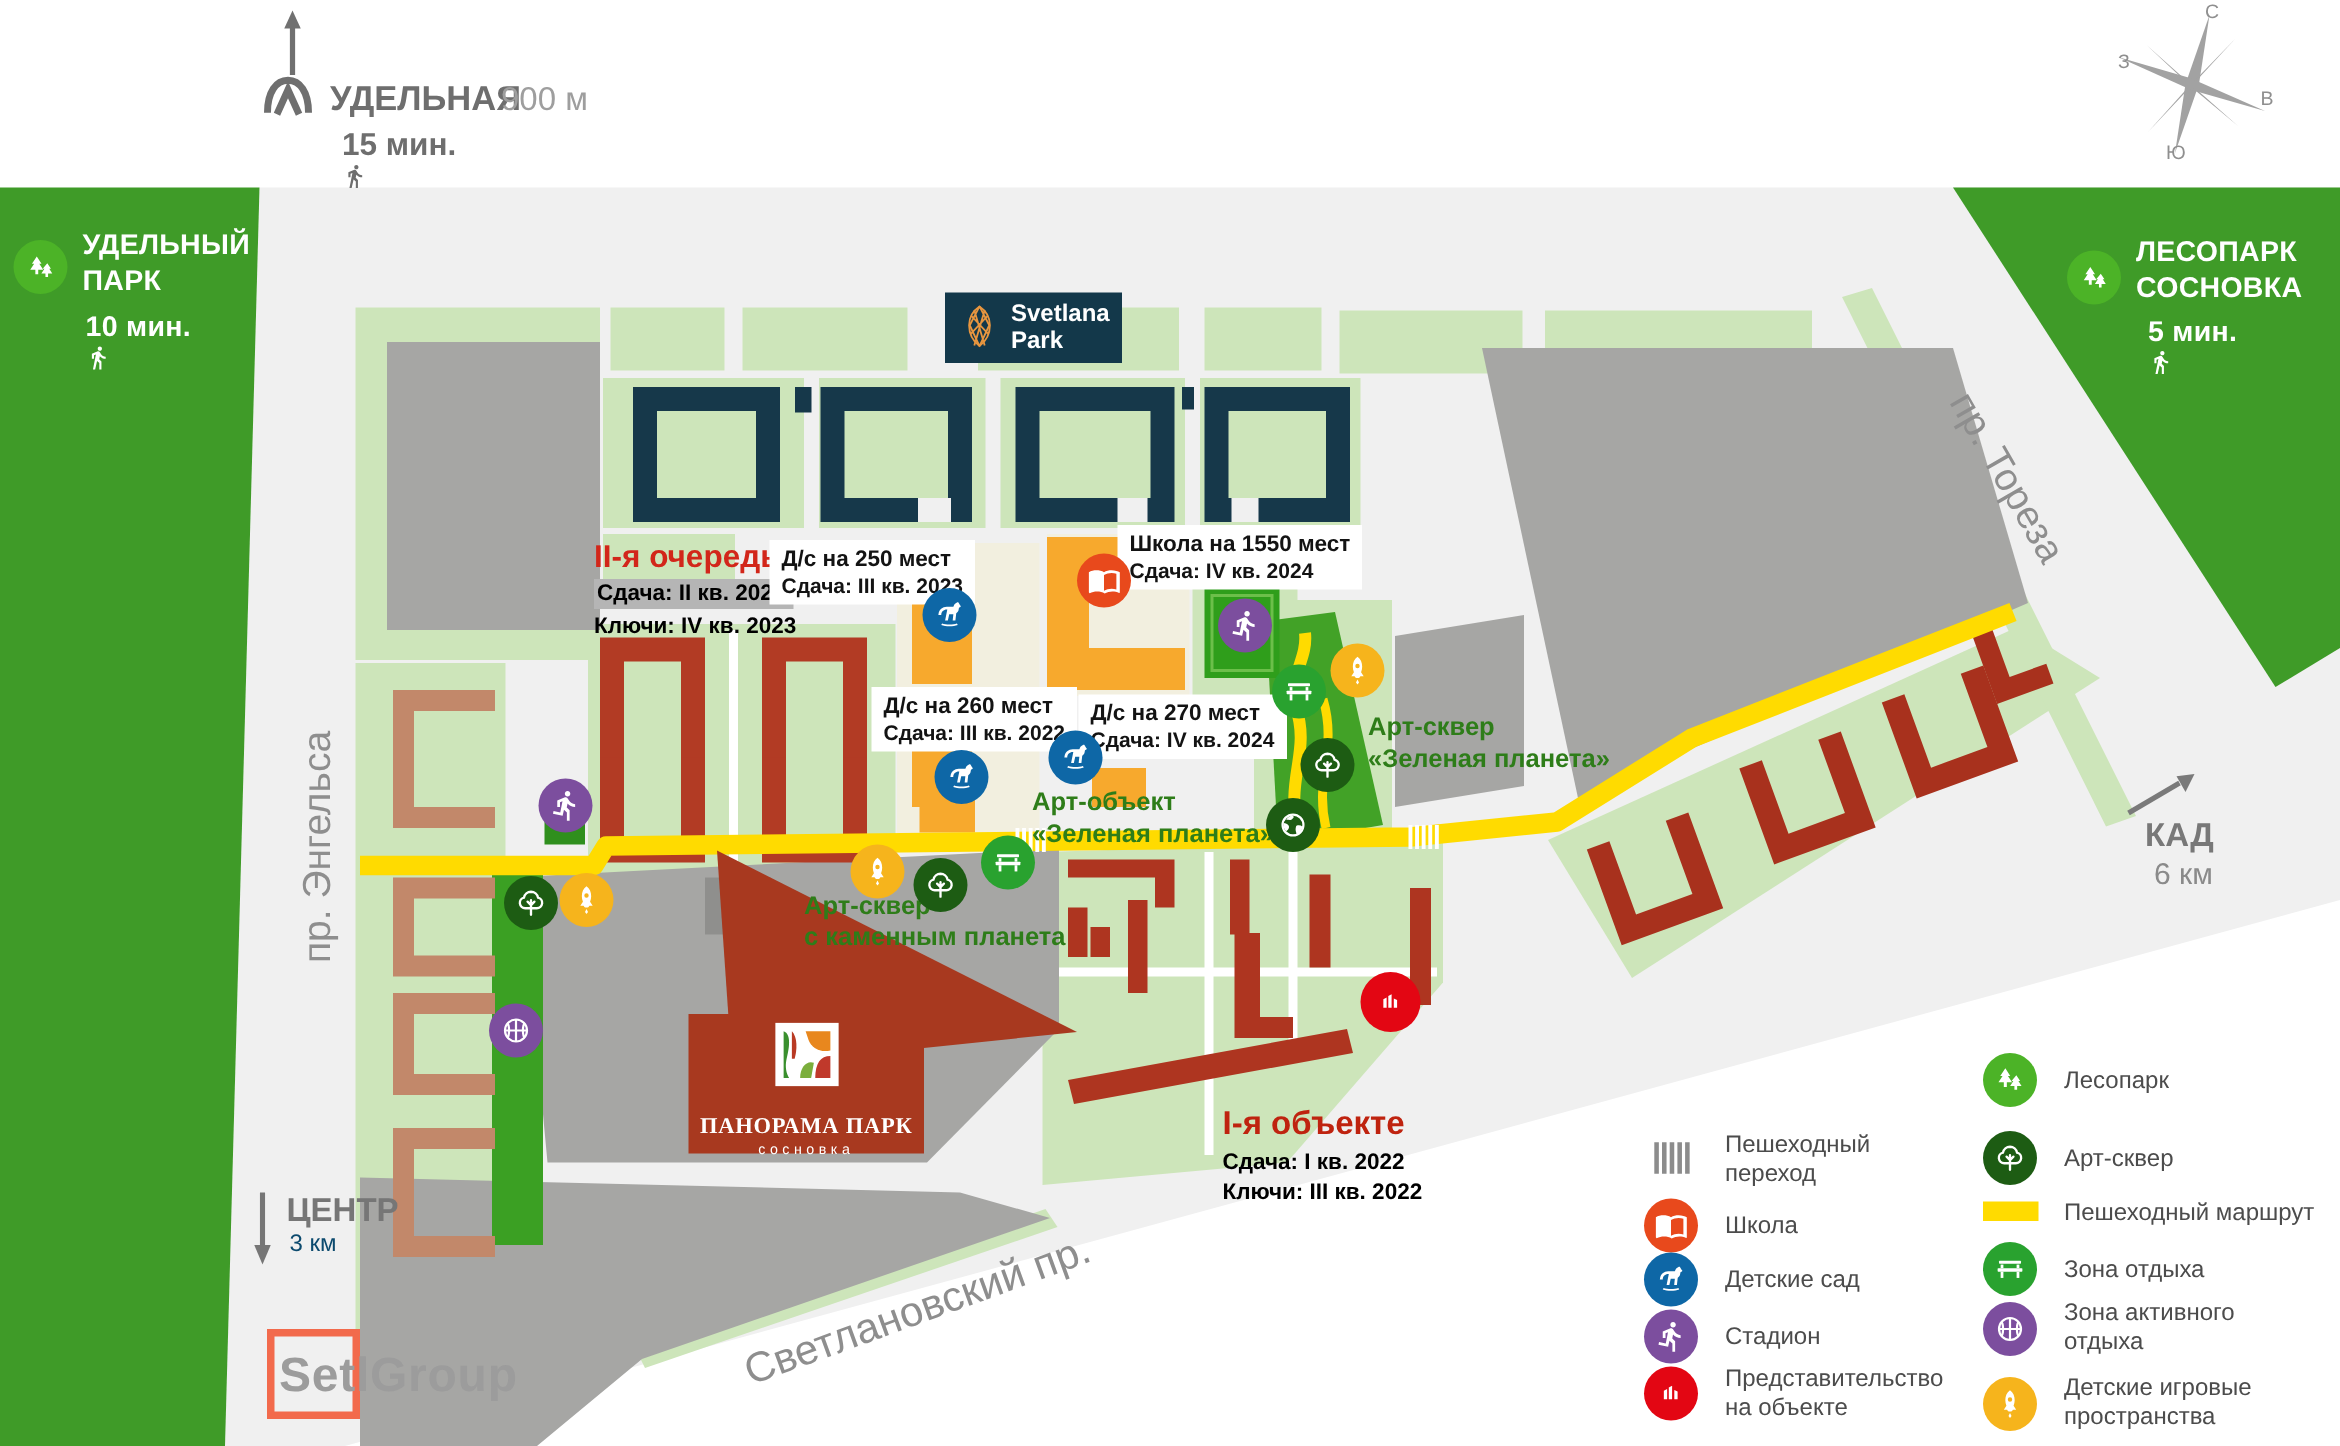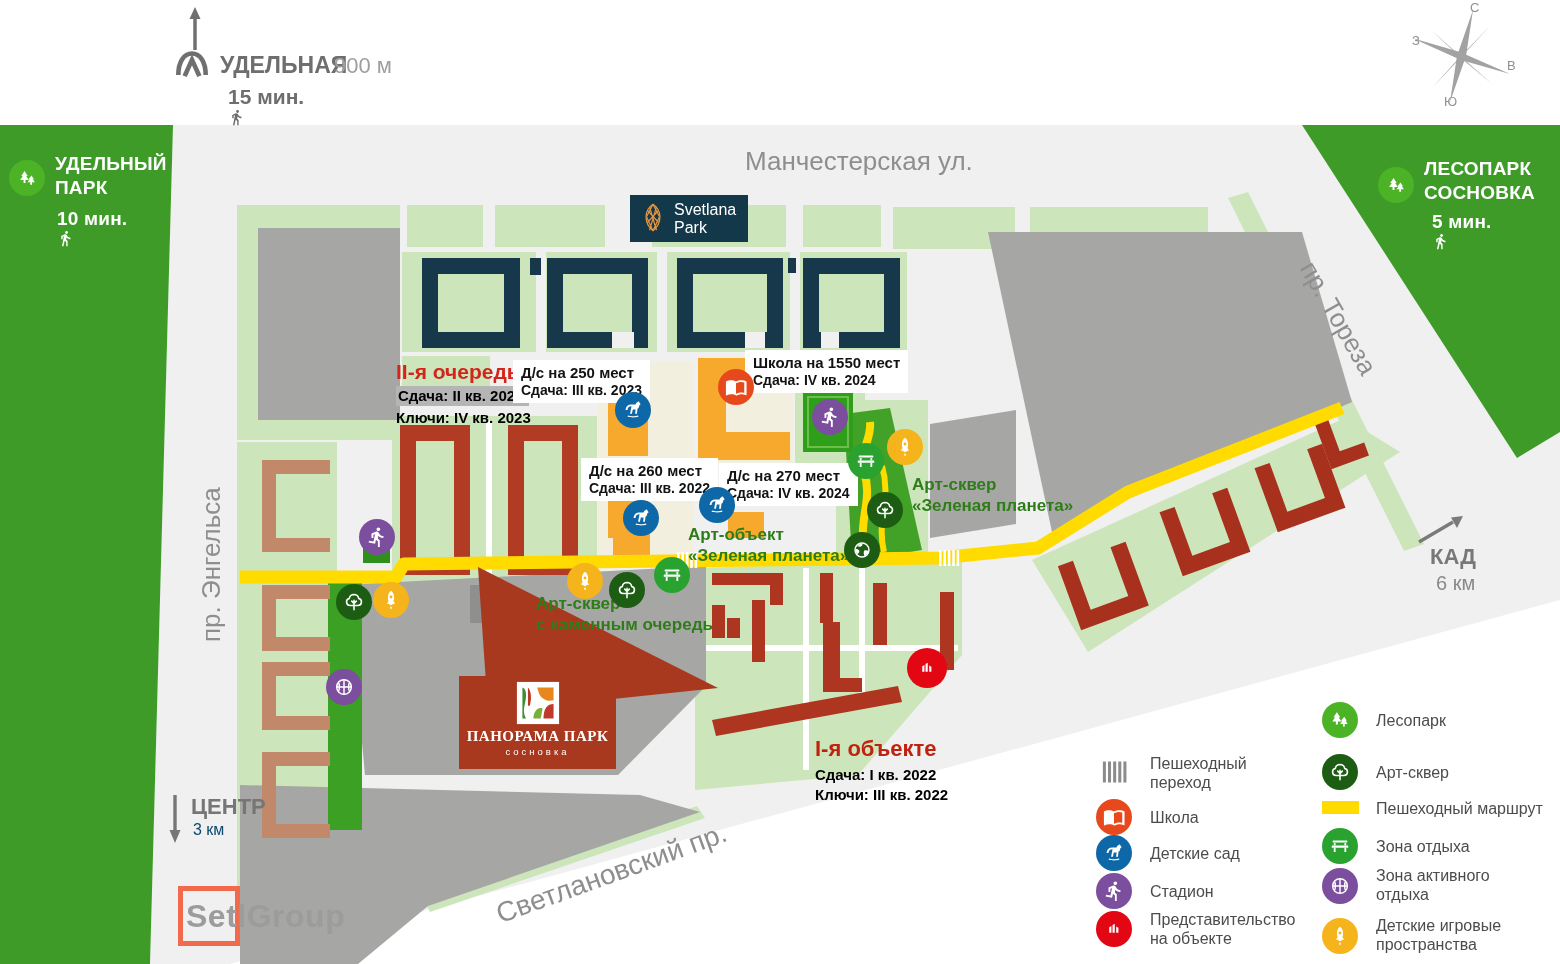--- a/index.html
+++ b/index.html
@@ -289,21 +289,20 @@
       <polygon points="14,36 62,50 112,72 63,58"></polygon>
       <polygon points="92,24 67,51 34,86 60,57"></polygon>
       <polygon points="33,28 60,52 94,82 64,57"></polygon>
     </g>
   </svg>
   <span class="abs" style="left:1470px;top:0;font-size:13px;color:#8f8f8f">С</span>
   <span class="abs" style="left:1412px;top:33px;font-size:13px;color:#8f8f8f">З</span>
   <span class="abs" style="left:1507px;top:58px;font-size:13px;color:#8f8f8f">В</span>
   <span class="abs" style="left:1444px;top:94px;font-size:13px;color:#8f8f8f">Ю</span>
 
-  <div class="street" style="left:745px;top:146px">Манчестерская ул.</div>
   <div class="street" style="left:196px;top:642px;transform:rotate(-90deg);transform-origin:0 0">пр. Энгельса</div>
   <div class="street" style="left:1320px;top:256px;transform:rotate(60deg);transform-origin:0 0">пр. Тореза</div>
   <div class="street" style="left:492px;top:900px;font-size:28px;transform:rotate(-20deg);transform-origin:0 0">Светлановский пр.</div>
 
   <svg class="abs" style="left:1415px;top:512px" width="52" height="34" viewBox="0 0 52 34">
     <line x1="4" y1="30" x2="38" y2="10" stroke="#7a7a7a" stroke-width="3.4"></line>
       <polygon points="48,4 36,5.5 42,16" fill="#7a7a7a"></polygon>
   </svg>
   <div class="abs nowrap" style="left:1430px;top:544px;font-size:22px;font-weight:bold;color:#787878">КАД</div>
   <div class="abs nowrap" style="left:1436px;top:572px;font-size:20px;color:#8a8a8a">6 км</div>
@@ -318,21 +317,21 @@
   <div class="abs" style="left:178px;top:886px;width:52px;height:50px;border:5px solid #f26a4c"></div>
   <div class="abs nowrap" style="left:186px;top:898px;font-size:32px;font-weight:bold;color:#9c9c9c;letter-spacing:.5px">SetlGroup</div>
 
   <div class="abs" style="left:630px;top:195px;width:118px;height:47px;background:#13384a;display:flex;align-items:center">
     <svg style="margin-left:10px" width="26" height="36" viewBox="0 0 30 40">
       <g stroke="#e8963f" stroke-width="1.4" fill="none">
         <path d="M15 3 C19.5 6 23 10.5 23 17.5 C23 25.5 19 30.5 15 33.5 C11 30.5 7 25.5 7 17.5 C7 10.5 10.5 6 15 3 Z"></path>
         <path d="M15 3 L7.5 17.5 M15 3 L22.5 17.5 M8.5 10 L21.5 24 M21.5 10 L8.5 24 M15 33.5 L7.5 17.5 M15 33.5 L22.5 17.5 M11 6 L19 33 M19 6 L11 33"></path>
       </g>
     </svg>
-    <div style="margin-left:8px;color:#fff;font-weight:normal;font-size:16px;line-height:18px">
+    <div style="margin-left:8px;color:#fff;font-weight:bold;font-size:16px;line-height:18px">
       <div>Svetlana</div>
       <div>Park</div>
     </div>
   </div>
 
   <div class="abs" style="left:396px;top:360px">
     <div class="phase-title nowrap" style="font-size:21px;color:#d2261a;font-weight:bold">II-я очередь</div>
     <div class="phaseline" style="background:#b5b5b5;display:inline-block;padding:1px 6px 2px 2px;margin-top:2px">Сдача: II кв. 2023</div>
     <div class="phaseline" style="margin-top:3px">Ключи: IV кв. 2023</div>
   </div>
@@ -362,33 +361,33 @@
   <div class="art" style="left:912px;top:474px">
     <div>Арт-сквер</div>
     <div>«Зеленая планета»</div>
   </div>
   <div class="art" style="left:688px;top:524px;width:154px;">
     <div>Арт-объект</div>
     <div>«Зеленая планета»</div>
   </div>
   <div class="art" style="left:536px;top:593px">
     <div>Арт-сквер</div>
-    <div>с каменным очередь</div>
+    <div>с каменным планета</div>
   </div>
 
   <div class="abs" style="left:459px;top:676px;width:157px;height:93px;background:#a8391f;text-align:center">
     <svg style="margin:5px auto 0" width="44" height="44" viewBox="0 0 48 48">
       <rect x="1" y="1" width="46" height="46" fill="#fff"></rect>
       <path d="M7 7 C13 9 11 20 9 28 C8 33 9 38 11 41 L7 41 Z" fill="#3a8f2e"></path>
       <path d="M13 7 C17 11 17 20 15 27 L13 27 Z" fill="#b93a24"></path>
       <path d="M23 7 L41 7 L41 21 C34 23 27 19 25 13 Z" fill="#e8871e"></path>
       <path d="M41 25 C34 25 30 30 30 41 L41 41 Z" fill="#c0392b"></path>
       <path d="M19 41 C19 33 24 28 29 30 L27 41 Z" fill="#7bae3c"></path>
     </svg>
-    <div style="color:#fff;font-family:'Liberation Serif',serif;font-weight:bold;font-size:15px;letter-spacing:.5px;margin-top:3px">ПАНОРАМА ПАРК</div>
+    <div style="color:#fff;font-family:'Liberation Serif',serif;font-weight:bold;font-size:15px;letter-spacing:.5px;margin-top:18px">ПАНОРАМА ПАРК</div>
     <div style="color:#fff;font-size:9.5px;letter-spacing:3px;margin-top:1px">сосновка</div>
   </div>
 
   <div class="mk c-purple" style="left:359px;top:519px">
       <svg>
         <use href="#i-run"></use>
       </svg>
     </div>
   <div class="mk c-purple" style="left:812px;top:399px">
       <svg>

